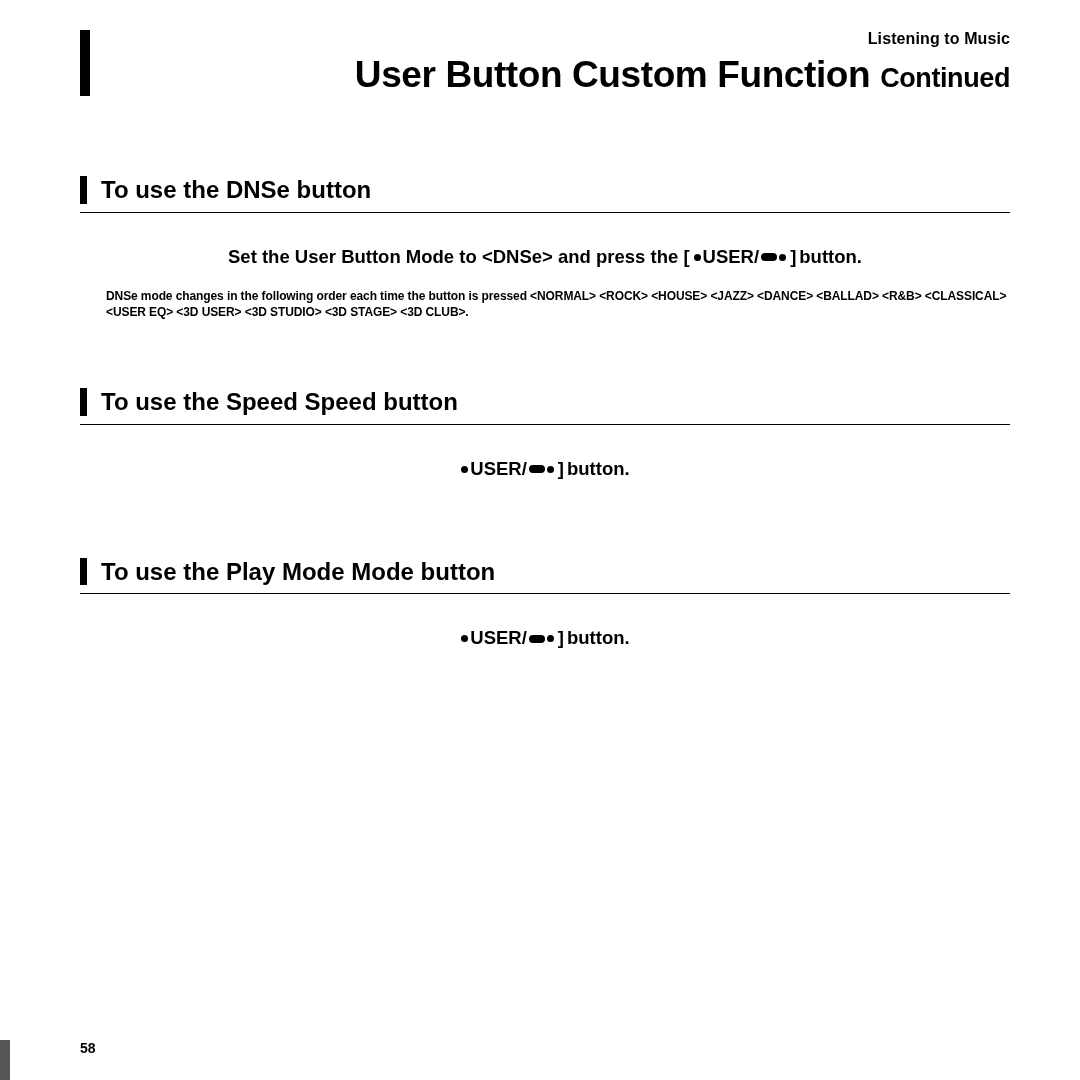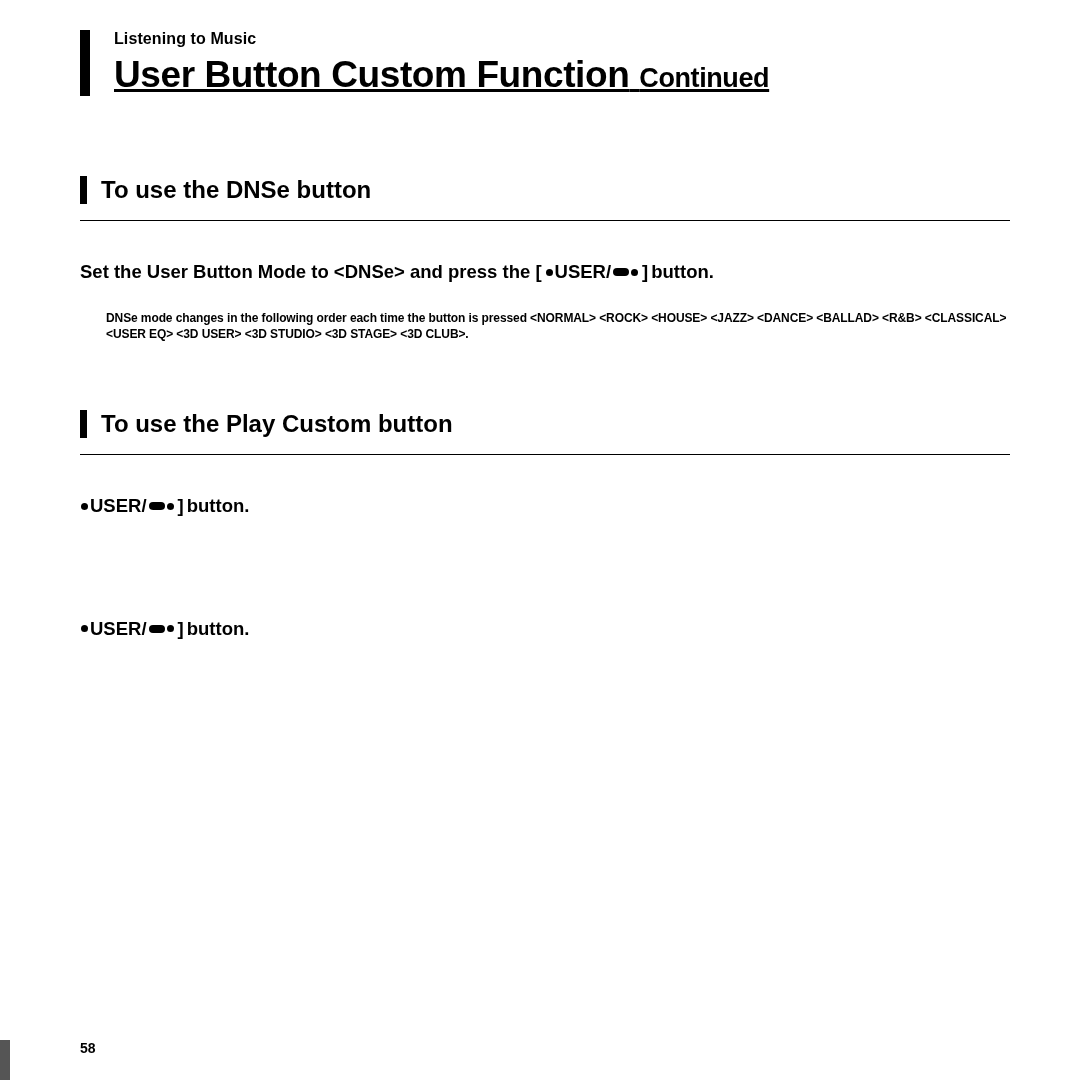--- a/index.html
+++ b/index.html
@@ -12,74 +12,75 @@
   }
   .page {
     padding: 30px 70px 30px 80px;
     position: relative;
     height: 100%;
   }
   .header-block {
     border-left: 10px solid #000;
     padding-left: 24px;
     margin-bottom: 80px;
+    text-align: right;
   }
   .breadcrumb {
     font-size: 16px;
     font-weight: bold;
     margin-bottom: 6px;
     letter-spacing: 0.1px;
   }
   .page-title {
     font-size: 37px;
     font-weight: bold;
     letter-spacing: -0.4px;
-    text-decoration: underline;
   }
   .page-title .continued {
     font-size: 27px;
     font-weight: bold;
   }
   .section {
     margin-bottom: 68px;
   }
   .section-head-wrap {
     border-bottom: 1px solid #000;
-    padding-bottom: 16px;
+    padding-bottom: 8px;
     margin-bottom: 24px;
   }
   .section-head {
     border-left: 7px solid #000;
     padding-left: 14px;
     font-size: 24px;
     font-weight: bold;
     line-height: 1.15;
   }
   .instruction {
     font-size: 18.5px;
     font-weight: bold;
     margin-bottom: 10px;
     line-height: 1.35;
     display: flex;
     flex-wrap: wrap;
     align-items: center;
     gap: 0 3px;
+    justify-content: center;
   }
   .detail {
     font-size: 12px;
     font-weight: bold;
     line-height: 1.35;
     padding-left: 26px;
     letter-spacing: -0.1px;
   }
   .user-btn-glyph {
     display: inline-flex;
     align-items: center;
     gap: 2px;
-    margin: 15px 1px;
+    margin: 8px 1px;
   }
   .dot {
     width: 7px; height: 7px;
     background:#000; border-radius:50%;
     display:inline-block;
   }
   .pill {
     width: 16px; height: 8px;
     background:#000; border-radius:4px;
     display:inline-block;
@@ -126,35 +127,38 @@
         <span class="dot"></span>
       </span>
       <span>]</span>
       <span>button.</span>
     </div>
     <div class="detail">DNSe mode changes in the following order each time the button is pressed &lt;NORMAL&gt; &lt;ROCK&gt; &lt;HOUSE&gt; &lt;JAZZ&gt; &lt;DANCE&gt; &lt;BALLAD&gt; &lt;R&amp;B&gt; &lt;CLASSICAL&gt; &lt;USER EQ&gt; &lt;3D USER&gt; &lt;3D STUDIO&gt; &lt;3D STAGE&gt; &lt;3D CLUB&gt;.</div>
   </div>
 
   <div class="section">
     <div class="section-head-wrap">
-      <div class="section-head">To use the Play Custom button</div>
+      <div class="section-head">To use the Speed Speed button</div>
     </div>
     <div class="instruction">
       <span class="user-btn-glyph">
         <span class="dot"></span>
         <span>USER/</span>
         <span class="pill"></span>
         <span class="dot"></span>
       </span>
       <span>]</span>
       <span>button.</span>
     </div>
   </div>
 
   <div class="section">
+    <div class="section-head-wrap">
+      <div class="section-head">To use the Play Mode Mode button</div>
+    </div>
     <div class="instruction">
       <span class="user-btn-glyph">
         <span class="dot"></span>
         <span>USER/</span>
         <span class="pill"></span>
         <span class="dot"></span>
       </span>
       <span>]</span>
       <span>button.</span>
     </div>

